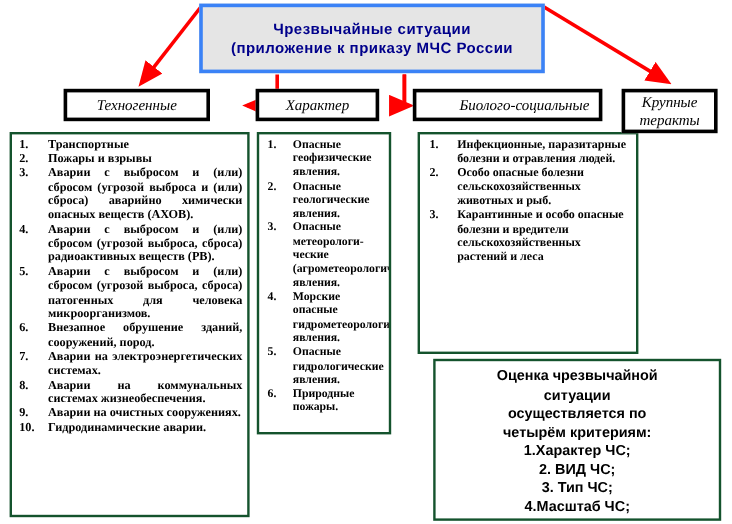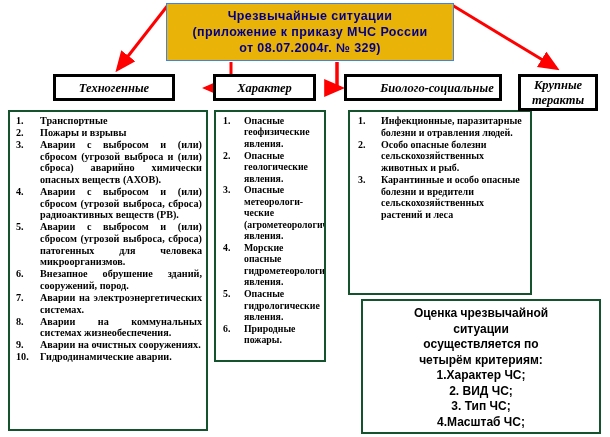--- a/index.html
+++ b/index.html
@@ -16,22 +16,22 @@
     overflow: hidden;
   }
 
   
   .title-box {
     position: absolute;
     left: 166px;
     top: 3px;
     width: 288px;
     height: 58px;
-    border: 1px solid #3b82f6;
-    background: #eab308;
+    border: 3px solid #3b82f6;
+    background: #e5e5e5;
     box-sizing: border-box;
     display: flex;
     flex-direction: column;
     align-items: center;
     justify-content: center;
     z-index: 6;
   }
   .title-box .tline {
     color: #00008B;
     font-family: "Liberation Sans", "DejaVu Sans", sans-serif;
@@ -48,21 +48,21 @@
     border: 3px solid #000000;
     background: #ffffff;
     box-sizing: border-box;
     display: flex;
     align-items: center;
     justify-content: center;
     z-index: 6;
   }
   .cat-box .clabel {
     font-family: "Liberation Serif", "DejaVu Serif", serif;
-    font-weight: bold;
+    font-weight: normal;
     font-style: italic;
     font-size: 12.5px;
     line-height: 14px;
     color: #000000;
     text-align: center;
     white-space: nowrap;
   }
   #cat-tech  { left: 53px;  top: 74px;  width: 122px; height: 27px; }
   #cat-nat   { left: 213px; top: 74px;  width: 103px; height: 27px; }
   #cat-bio   { left: 344px; top: 74px;  width: 158px; height: 27px; padding-left: 28px; }
@@ -154,21 +154,20 @@
 
     <path d="M337,62 L337,88 L337,88" stroke="#FF0000" stroke-width="3" fill="none"></path>
     <path d="M337,62 L337,88 L341,88" stroke="#FF0000" stroke-width="3" fill="none" marker-end="url(#ah)"></path>
 
     <path d="M452,5 L556,68" stroke="#FF0000" stroke-width="3" fill="none" marker-end="url(#ah)"></path>
   </svg>
 
   <div class="title-box">
     <div class="tline">Чрезвычайные ситуации</div>
     <div class="tline">(приложение к приказу МЧС России</div>
-    <div class="tline">от 08.07.2004г. № 329)</div>
   </div>
 
   <div class="cat-box" id="cat-tech">
     <span class="clabel">Техногенные</span>
   </div>
   <div class="cat-box" id="cat-nat">
     <span class="clabel">Характер</span>
   </div>
   <div class="cat-box" id="cat-bio">
     <span class="clabel">Биолого-социальные</span>

